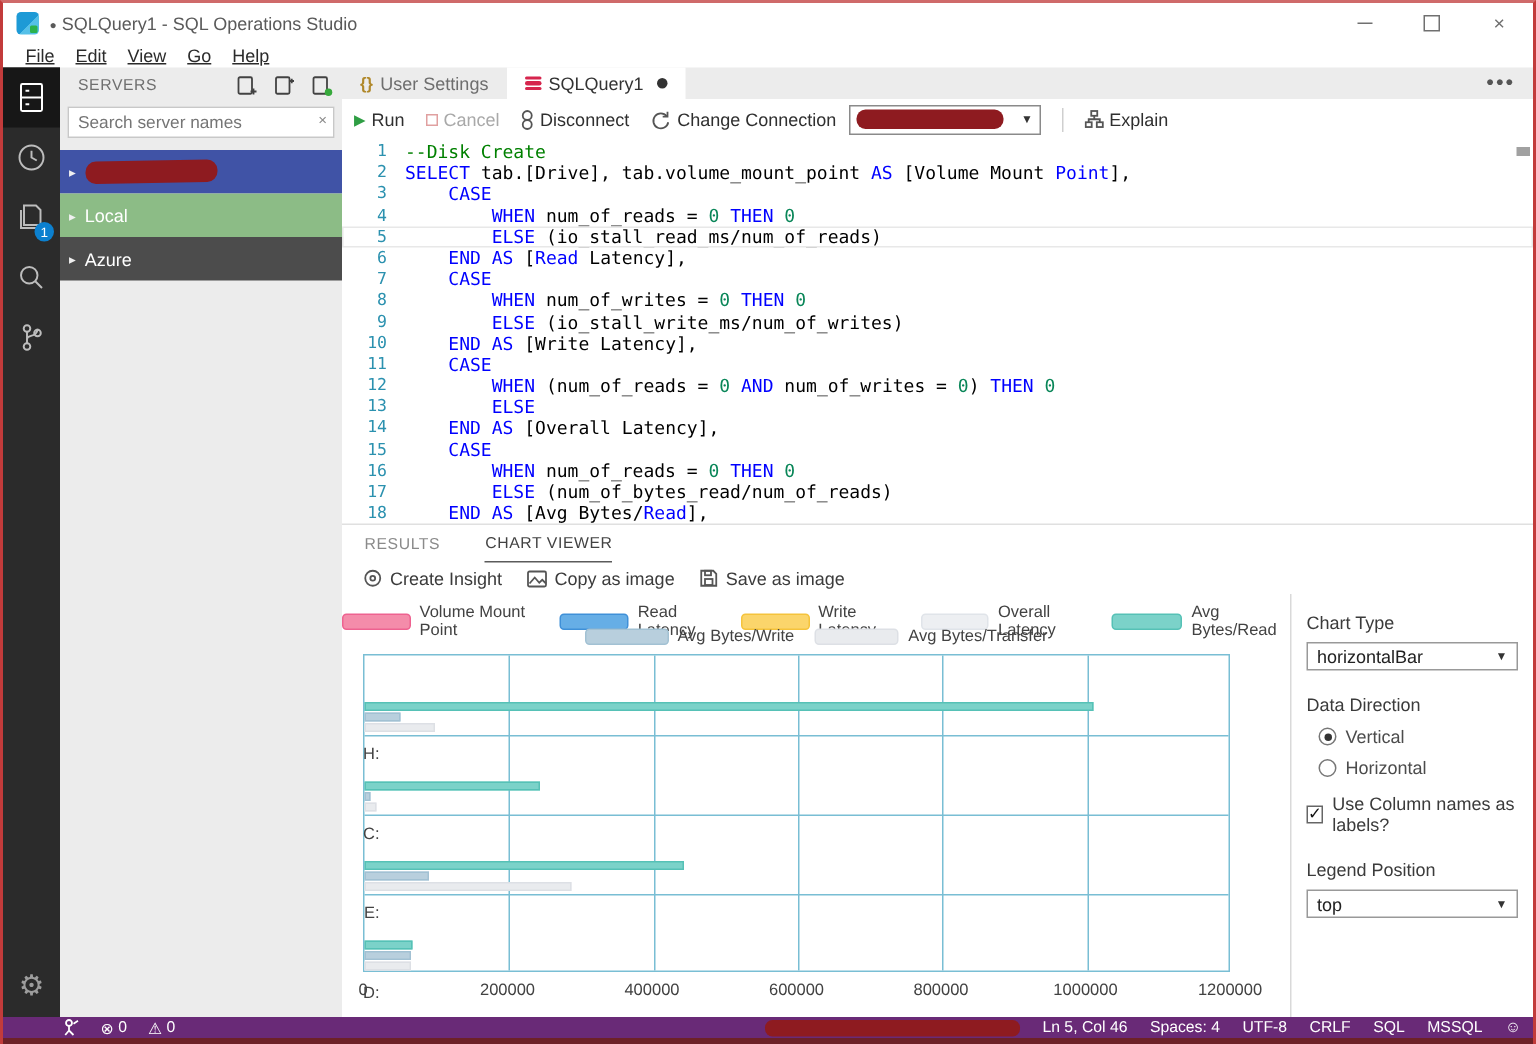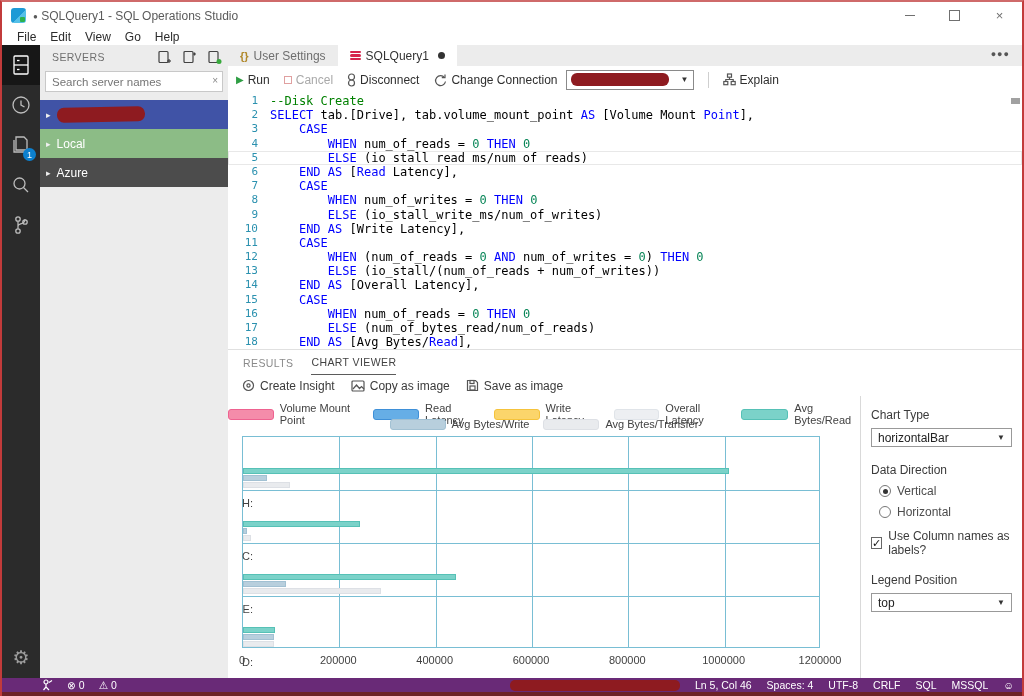--- a/index.html
+++ b/index.html
@@ -17,21 +17,21 @@
     background:#2bb24c; border-radius:1px;}
   .title { font-size:12px; color:#5a5a5a; }
   .win-controls { margin-left:auto; display:flex; align-items:center; height:100%; }
   .win-btn { width:45px; height:100%; display:flex; align-items:center; justify-content:center;
     color:#707070; font-size:13px; }
   .btn-min::before { content:""; width:10px; height:1px; background:#707070; }
   .btn-max::before { content:""; width:9px; height:9px; border:1px solid #707070; }
 
   
   .menubar { height:16px; background:#fff; display:flex; align-items:center; padding-left:8px; flex:0 0 auto; }
-  .menu-item { font-size:12px; color:#2b2b2b; padding:0 7px; }
+  .menu-item { font-size:12px; color:#2b2b2b; padding:0 7px;text-decoration:underline; }
 
   
   .main { flex:1 1 auto; display:flex; min-height:0; }
 
   
   .activitybar { width:38px; background:#2b2b2b; position:relative; flex:0 0 auto; }
   .act-item { width:38px; height:40px; display:flex; align-items:center; justify-content:center; position:relative; }
   .act-item.active { background:#171717; }
   .act-item svg { stroke:#bdbdbd; fill:none; stroke-width:1.3; }
   .act-item.active svg { stroke:#fff; }
@@ -84,21 +84,21 @@
   .code-lines { padding-top:1px; font-family:"DejaVu Sans Mono", monospace; font-size:12px; }
   .cl { display:flex; line-height:14.2px; height:14.2px; white-space:pre; }
   .cl.cur { outline:1px solid #e8e8e8; outline-offset:-1px; }
   .ln { width:30px; text-align:right; color:#2b91af; margin-right:12px; flex:0 0 auto;
     font-size:11px; }
   .k { color:#0000ff; } .c { color:#008000; } .n { color:#098658; } .p { color:#000; }
   .scroll-thumb { position:absolute; right:2px; top:5px; width:9px; height:6px; background:#8a8a8a; opacity:.8;}
 
   
   .panel { flex:1 1 auto; display:flex; flex-direction:column; min-height:0; }
-  .panel-tabs { height:25px; display:flex; gap:18px; padding-left:15px; align-items:flex-end; flex:0 0 auto; }
+  .panel-tabs { height:25px; display:flex; gap:30px; padding-left:15px; align-items:flex-end; flex:0 0 auto; }
   .ptab { font-size:10.5px; letter-spacing:.4px; color:#8a8a8a; height:100%; display:flex; align-items:center; }
   .ptab.active { color:#424242; border-bottom:1px solid #5b5b5b; }
   .insight-bar { height:21px; display:flex; align-items:center; gap:16px; padding-left:14px;
     font-size:12px; color:#3b3b3b; flex:0 0 auto; }
   .ibtn { display:flex; align-items:center; gap:5px; }
   .ibtn svg { stroke:#555; fill:none; stroke-width:1.2; }
 
   .panel-body { flex:1 1 auto; display:flex; min-height:0; }
   .chart-area { width:632px; position:relative; flex:0 0 auto; }
   .legend { position:absolute; left:0; right:0; display:flex; justify-content:center; gap:14px; }
@@ -305,21 +305,21 @@
             <div class="cl"><span class="ln">3</span><span class="p">    </span><span class="k">CASE</span></div>
             <div class="cl"><span class="ln">4</span><span class="p">        </span><span class="k">WHEN</span><span class="p"> num_of_reads = </span><span class="n">0</span><span class="p"> </span><span class="k">THEN</span><span class="p"> </span><span class="n">0</span></div>
             <div class="cl cur"><span class="ln">5</span><span class="p">        </span><span class="k">ELSE</span><span class="p"> (io_stall_read_ms/num_of_reads)</span></div>
             <div class="cl"><span class="ln">6</span><span class="p">    </span><span class="k">END</span><span class="p"> </span><span class="k">AS</span><span class="p"> [</span><span class="k">Read</span><span class="p"> Latency],</span></div>
             <div class="cl"><span class="ln">7</span><span class="p">    </span><span class="k">CASE</span></div>
             <div class="cl"><span class="ln">8</span><span class="p">        </span><span class="k">WHEN</span><span class="p"> num_of_writes = </span><span class="n">0</span><span class="p"> </span><span class="k">THEN</span><span class="p"> </span><span class="n">0</span></div>
             <div class="cl"><span class="ln">9</span><span class="p">        </span><span class="k">ELSE</span><span class="p"> (io_stall_write_ms/num_of_writes)</span></div>
             <div class="cl"><span class="ln">10</span><span class="p">    </span><span class="k">END</span><span class="p"> </span><span class="k">AS</span><span class="p"> [Write Latency],</span></div>
             <div class="cl"><span class="ln">11</span><span class="p">    </span><span class="k">CASE</span></div>
             <div class="cl"><span class="ln">12</span><span class="p">        </span><span class="k">WHEN</span><span class="p"> (num_of_reads = </span><span class="n">0</span><span class="p"> </span><span class="k">AND</span><span class="p"> num_of_writes = </span><span class="n">0</span><span class="p">) </span><span class="k">THEN</span><span class="p"> </span><span class="n">0</span></div>
-            <div class="cl"><span class="ln">13</span><span class="p">        </span><span class="k">ELSE</span><span class="p"> (io_stall/(num_of_reads + num_of_writes))</span></div>
+            <div class="cl"><span class="ln">13</span><span class="p">        </span><span class="k">ELSE</span></div>
             <div class="cl"><span class="ln">14</span><span class="p">    </span><span class="k">END</span><span class="p"> </span><span class="k">AS</span><span class="p"> [Overall Latency],</span></div>
             <div class="cl"><span class="ln">15</span><span class="p">    </span><span class="k">CASE</span></div>
             <div class="cl"><span class="ln">16</span><span class="p">        </span><span class="k">WHEN</span><span class="p"> num_of_reads = </span><span class="n">0</span><span class="p"> </span><span class="k">THEN</span><span class="p"> </span><span class="n">0</span></div>
             <div class="cl"><span class="ln">17</span><span class="p">        </span><span class="k">ELSE</span><span class="p"> (num_of_bytes_read/num_of_reads)</span></div>
             <div class="cl"><span class="ln">18</span><span class="p">    </span><span class="k">END</span><span class="p"> </span><span class="k">AS</span><span class="p"> [Avg Bytes/</span><span class="k">Read</span><span class="p">],</span></div>
           </div>
         <div class="scroll-thumb"></div>
       </div>
 
       <div class="panel">

